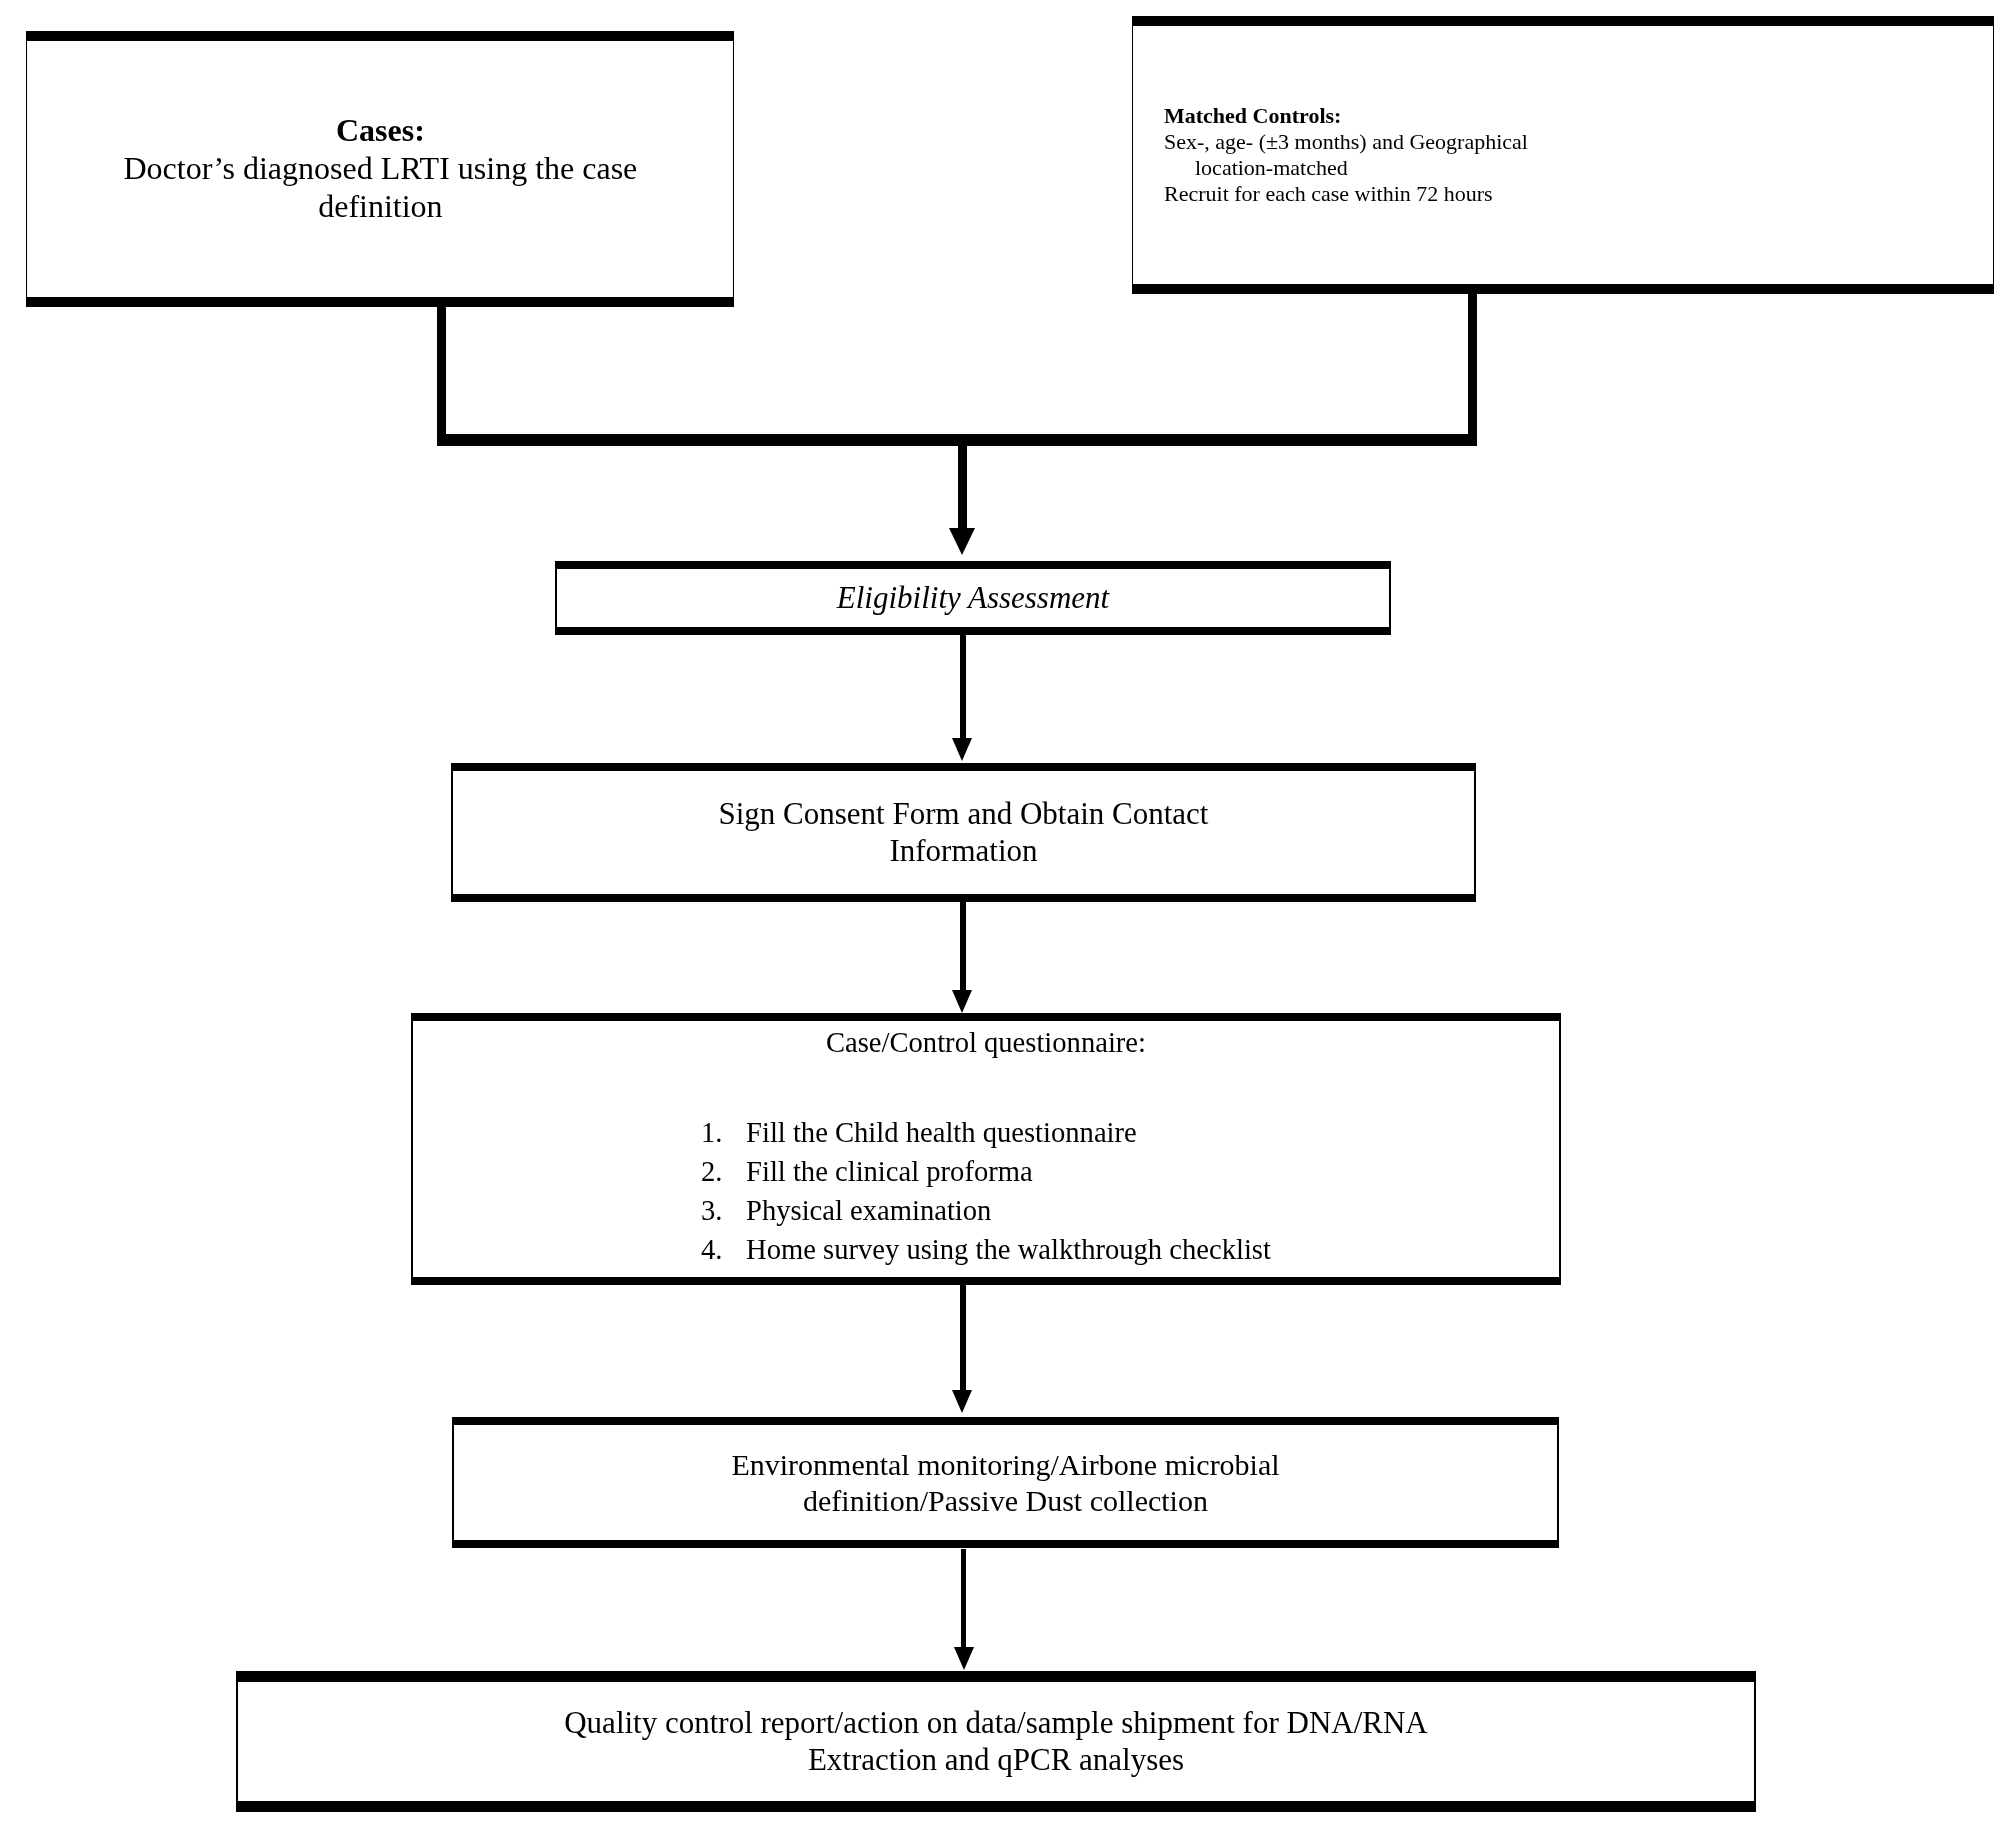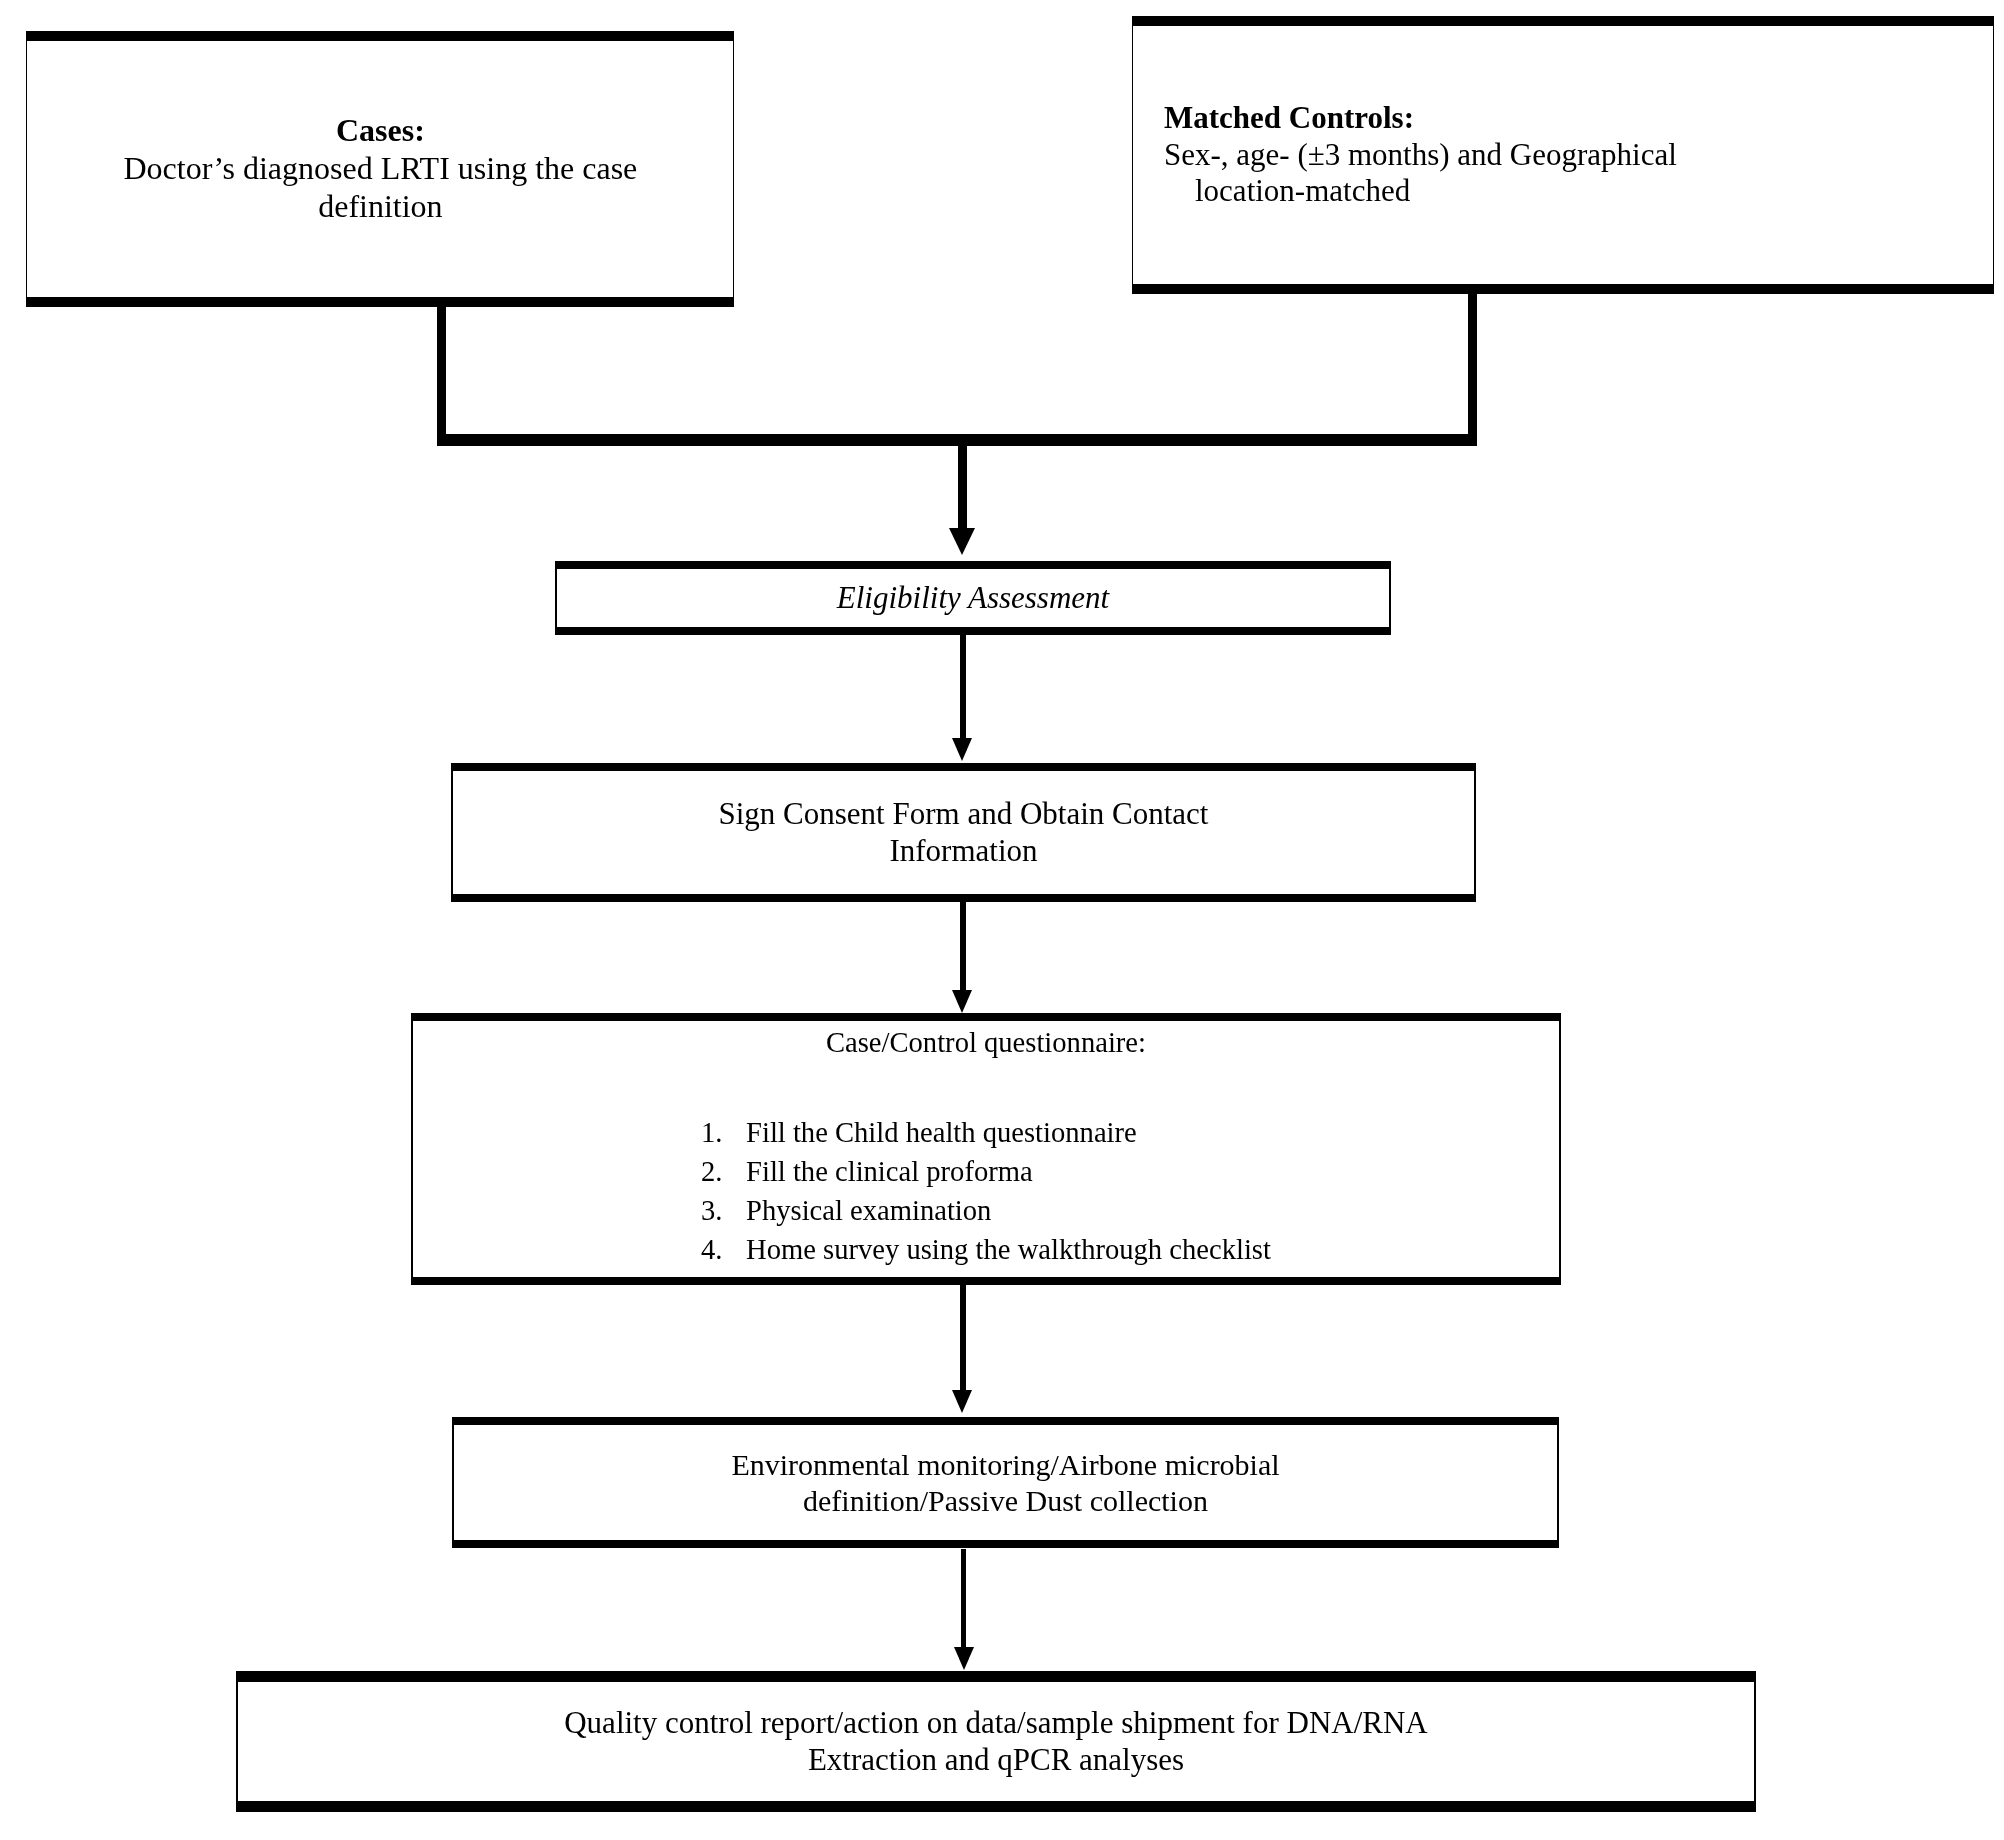--- a/index.html
+++ b/index.html
@@ -97,24 +97,25 @@
 <body>
 
 <div id="canvas">
 
   <div class="box heavy" style="left:26.4px; top:31px; width:708px; height:276px; font-size:32px;">
     <span class="tline title-bold">Cases:</span>
     <span class="tline">Doctor’s diagnosed LRTI using the case</span>
     <span class="tline">definition</span>
   </div>
 
-  <div class="box heavy leftblock" style="left:1132px; top:16px; width:862px; height:278px; font-size:31px; padding-left:31px; padding-right:10.6px;">
+  <div class="box heavy leftblock" style="left:1132px; top:16px; width:862px; height:278px; font-size:22px; padding-left:31px; padding-right:10.6px;">
     <span class="tline title-bold">Matched Controls:</span>
     <span class="tline">Sex-, age- (±3 months) and Geographical</span>
     <span class="tline" style="padding-left:31px;">location-matched</span>
+    <span class="tline">Recruit for each case within 72 hours</span>
   </div>
 
   <div class="vline" style="left:437px; top:307px; width:8.5px; height:135px;"></div>
   <div class="vline" style="left:1468px; top:294px; width:8.5px; height:148px;"></div>
   <div class="hline" style="left:437px; top:434px; width:1040px; height:11.6px;"></div>
   <div class="vline" style="left:958px; top:445px; width:8.5px; height:85px;"></div>
   <div class="arrow" style="left:949px; top:528px;"></div>
 
   <div class="box thin" style="left:555px; top:561px; width:836px; height:74px; font-size:31px;font-style:italic;">
     <span class="tline">Eligibility Assessment</span>

